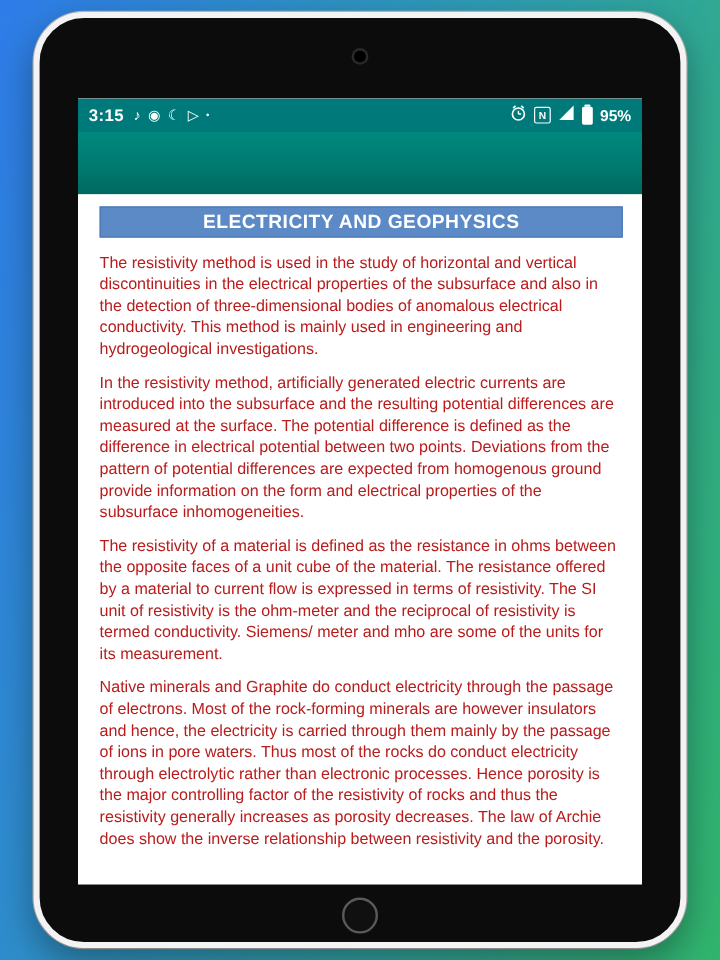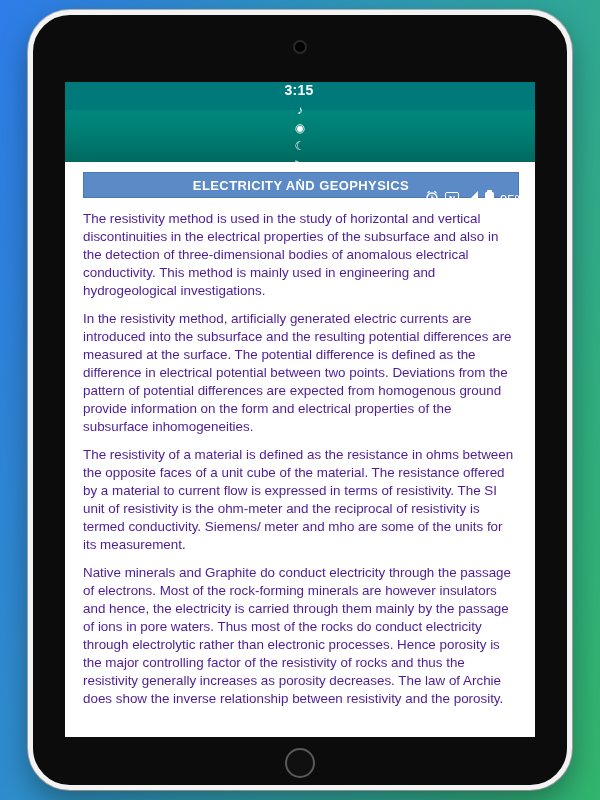--- a/index.html
+++ b/index.html
@@ -22,47 +22,47 @@
     position:absolute;left:50%;top:733px;margin-left:-15px;width:30px;height:30px;
     border-radius:50%;border:2px solid #5a5a5a;box-sizing:border-box;background:#101010;
   }
   .screen{
     position:absolute;left:32px;top:67px;width:470px;height:655px;
     background:#ffffff;overflow:hidden;
   }
   
   .statusbar{
     height:28px;background:#00797b;display:flex;align-items:center;
-    padding:0 9px;box-sizing:border-box;color:#fff;gap:6px;flex-direction:column;
+    padding:0 9px;box-sizing:border-box;color:#fff;gap:6px;
   }
   .sb-time{font-size:14px;font-weight:700;letter-spacing:.3px;margin-right:2px;}
   .sicon{font-size:12px;line-height:1;}
   .sicon.small{font-size:8px;}
   .sb-right{margin-left:auto;display:flex;align-items:center;gap:6px;}
   .nfc{
     width:12px;height:12px;border:1.5px solid #fff;border-radius:2px;
     font-size:8.5px;font-weight:700;display:flex;align-items:center;justify-content:center;
   }
   .batt{position:relative;width:9px;height:15px;background:#fff;border-radius:1.5px;margin-top:1px;}
   .batt::before{content:"";position:absolute;top:-2px;left:2px;width:5px;height:2px;background:#fff;border-radius:1px 1px 0 0;}
-  .sb-pct{font-size:13px;font-weight:400;}
+  .sb-pct{font-size:13px;font-weight:700;}
   
   .appbar{height:52px;background:linear-gradient(180deg,#00887e 0%,#007a70 55%,#00695f 100%);}
   
   .doc{
     height:575px;box-sizing:border-box;background:#fff;
     padding:8px 16px 0 18px;overflow:hidden;
   }
   .banner{
     height:26px;line-height:26px;background:#5b8ac6;border:1px solid #4b79b4;
     box-sizing:border-box;text-align:center;color:#fff;font-weight:700;
-    font-size:13px;letter-spacing:.4px;margin:2px 0 12px 0;
+    font-size:16px;letter-spacing:.4px;margin:2px 0 12px 0;
   }
   .doc p{
-    margin:0 0 10px 0;font-size:13.4px;line-height:18px;color:#4c1d95;
+    margin:0 0 10px 0;font-size:13.4px;line-height:18px;color:#b91c1c;
     text-align:left;
   }
 </style>
 </head>
 <body>
 
 <div class="tablet">
   <div class="camera"></div>
 
   <div class="screen">

